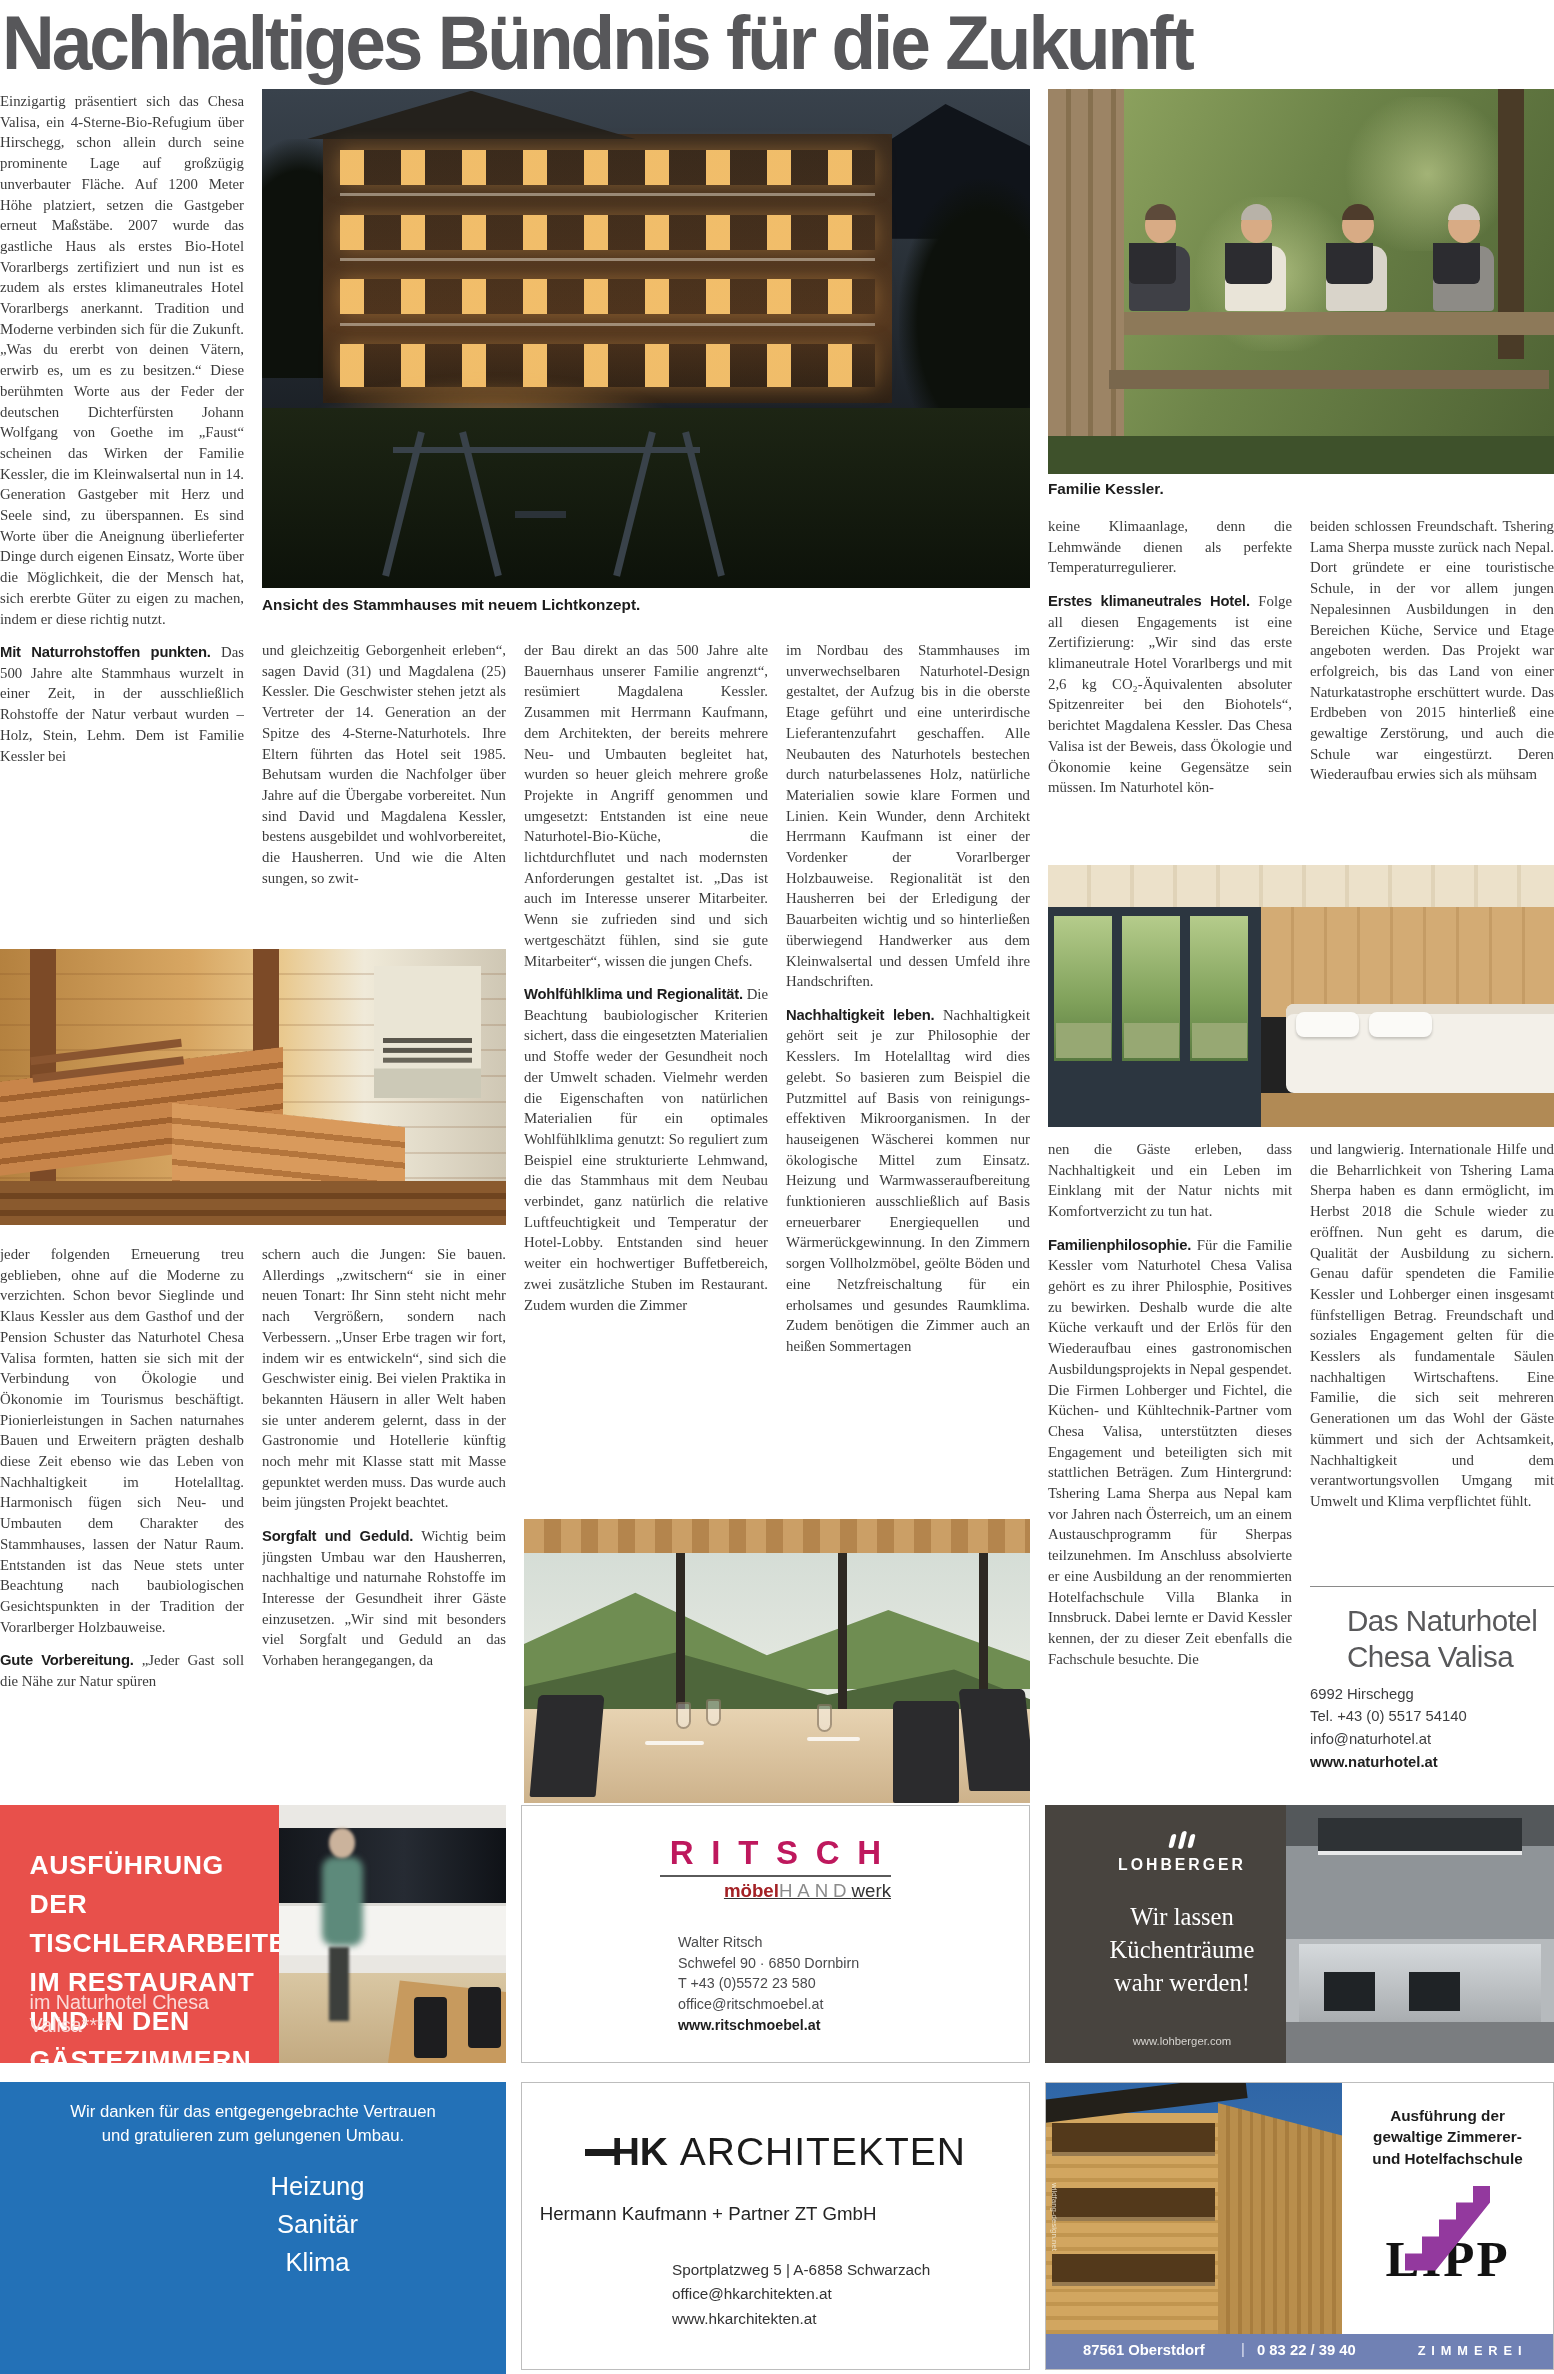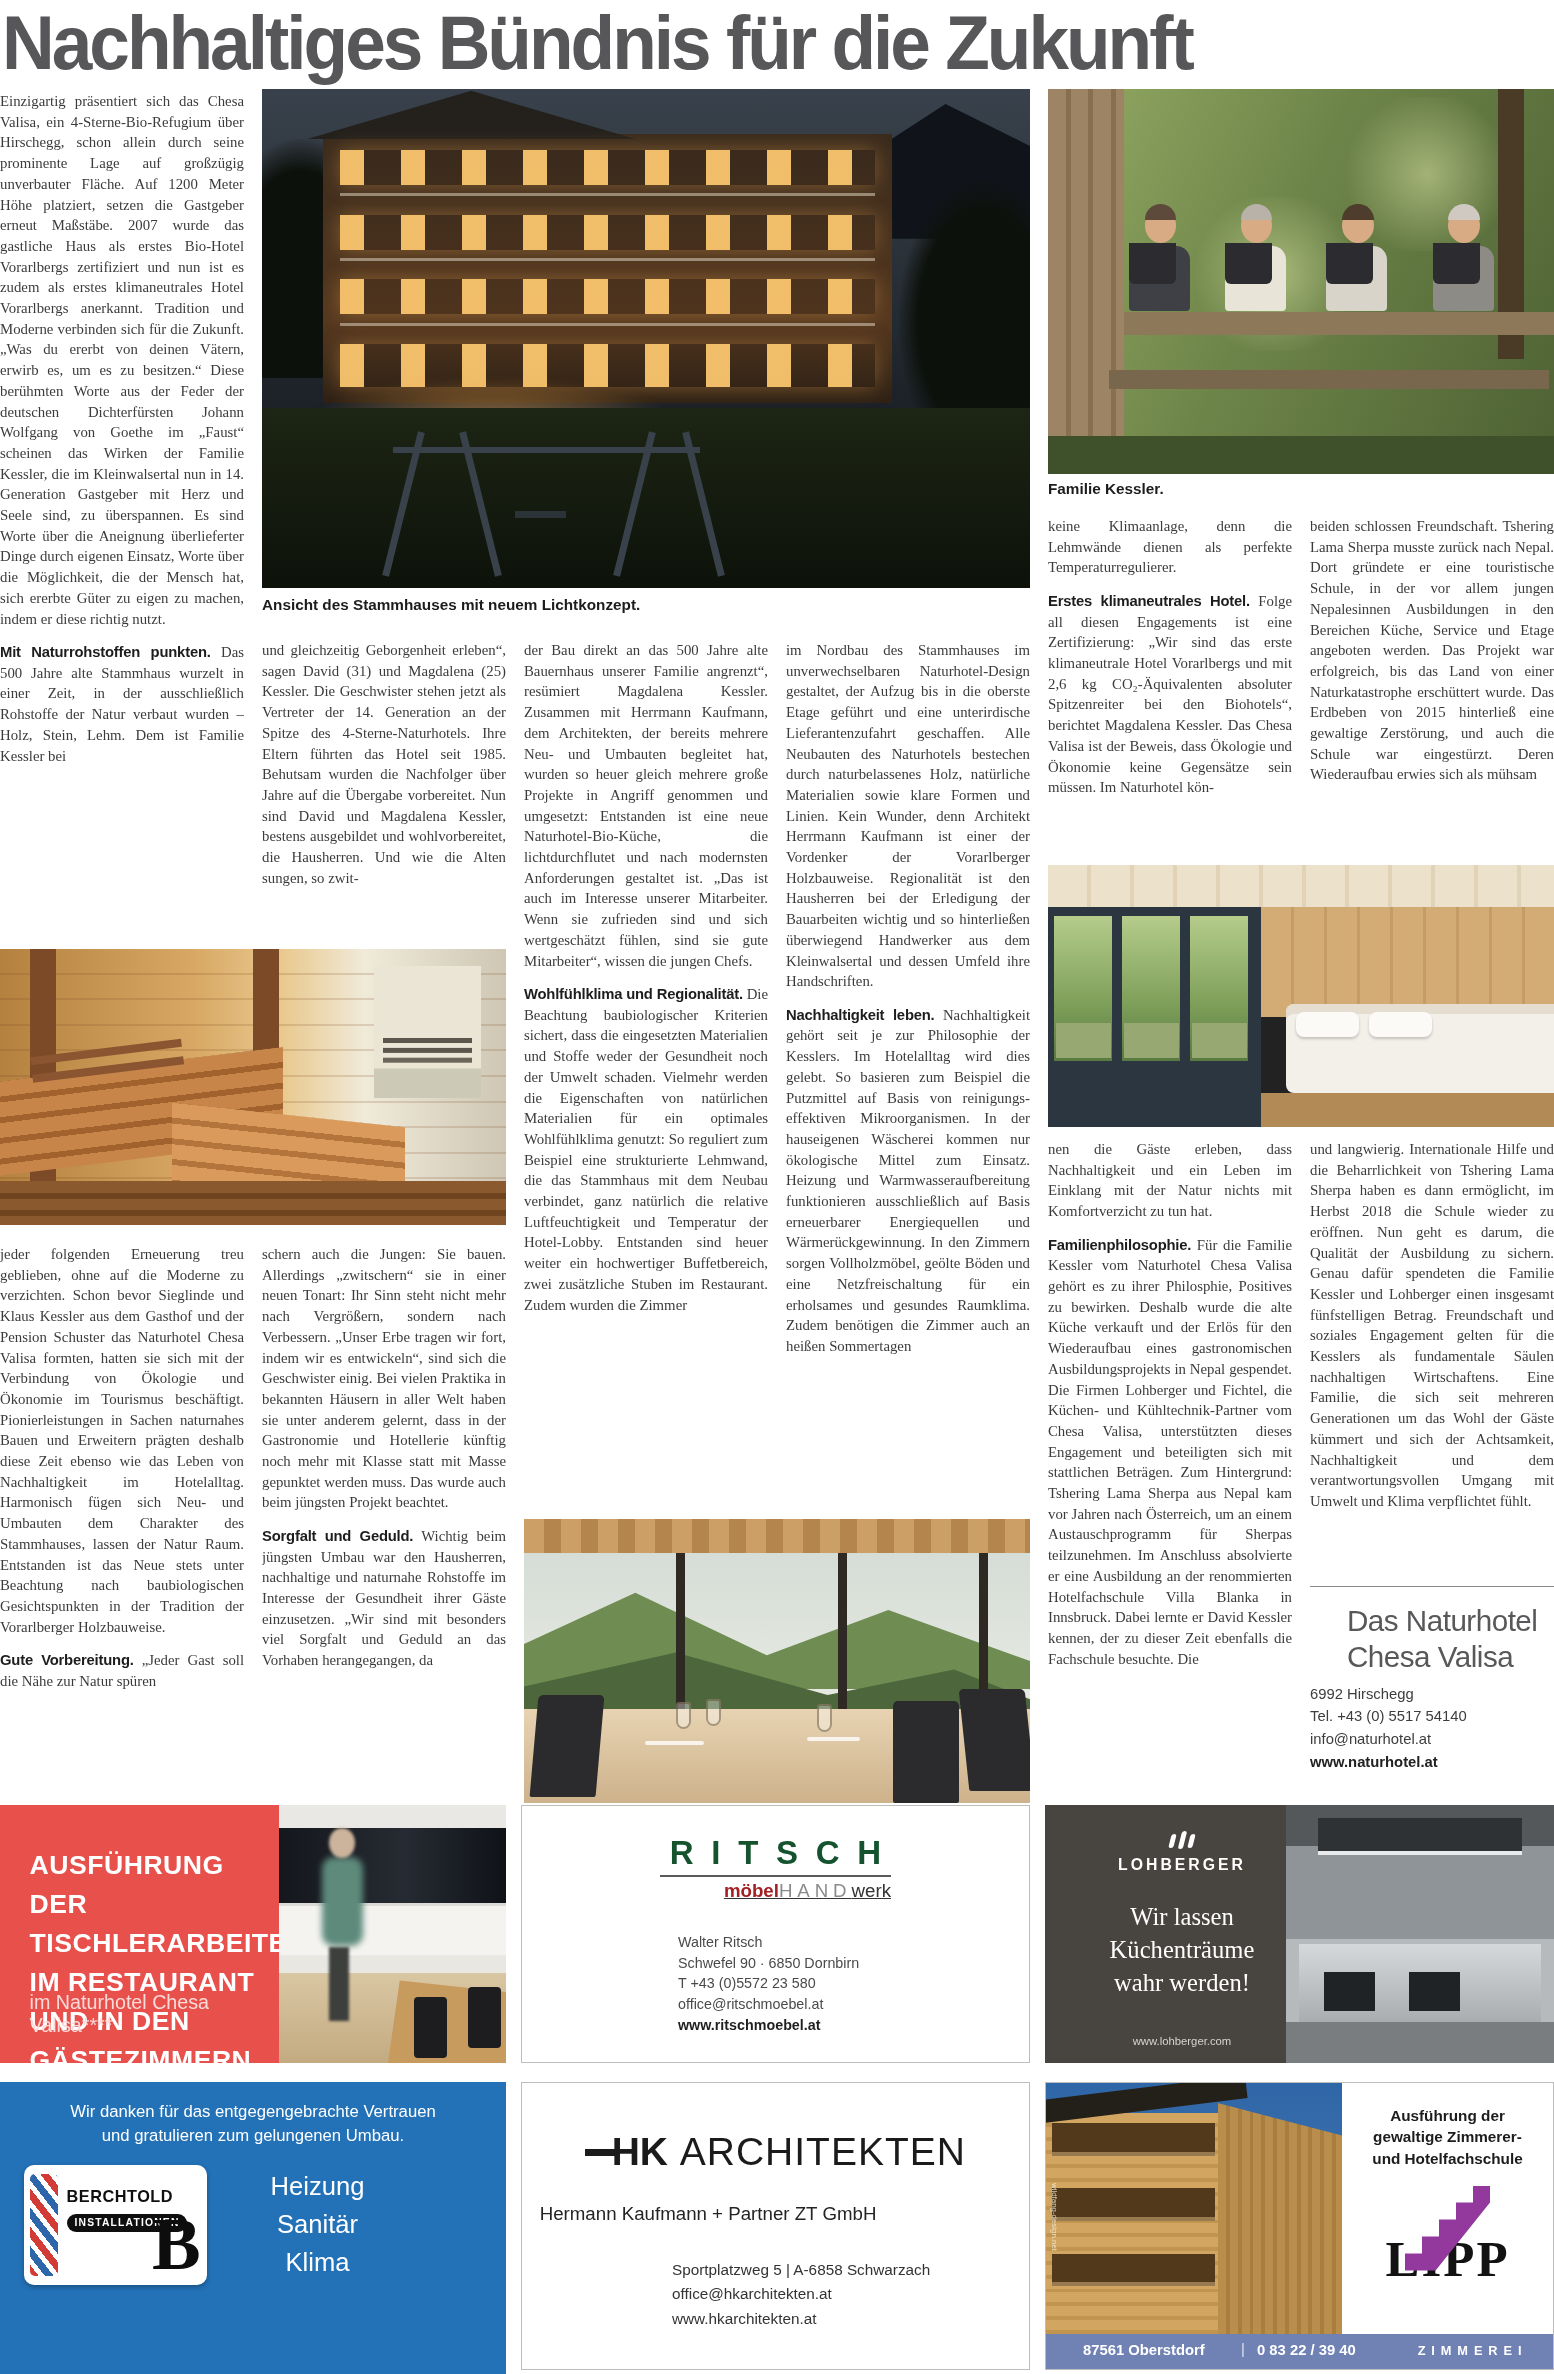--- a/index.html
+++ b/index.html
@@ -362,21 +362,21 @@
       <div class="k1-chair" style="right:26%;bottom:2%;"></div>
       <div class="k1-chair" style="right:2%;bottom:6%;"></div>
       <div class="k1-torso"></div>
       <div class="k1-head"></div>
       <div class="k1-legs"></div>
     </div>
   </div>
 
   <div class="ad boxed" style="left:521px;top:1805px;width:509px;height:258px;">
     <div class="r-logo">
-      <div class="r-name" style="color:#14532d;">RITSCH</div>
+      <div class="r-name" style="color:#be185d;">RITSCH</div>
       <div class="r-rule"></div>
       <div class="r-sub"><span class="mb" style="color:#a32125;">möbel</span><span class="hd">HAND</span><span>werk</span></div>
     </div>
     <div class="r-contact">
       <div>Walter Ritsch</div>
       <div>Schwefel 90 · 6850 Dornbirn</div>
       <div>T +43 (0)5572 23 580</div>
       <div>office@ritschmoebel.at</div>
       <div class="web">www.ritschmoebel.at</div>
     </div>
@@ -405,28 +405,20 @@
       <div class="lo-oven" style="left:46%;"></div>
       <div class="lo-floor"></div>
     </div>
   </div>
 
   <div class="ad" style="left:0;top:2082px;width:506px;height:341px;background:#2371b7;">
     <div class="be-thanks">
       <div>Wir danken für das entgegengebrachte Vertrauen</div>
       <div>und gratulieren zum gelungenen Umbau.</div>
     </div>
-    <div class="be-box">
-      <div class="be-stripe"></div>
-      <div class="be-text">
-        <div class="be-name">BERCHTOLD</div>
-        <div class="be-inst">INSTALLATIONEN</div>
-      </div>
-      <div class="be-big">B</div>
-    </div>
     <div class="be-serv">
       <div>Heizung</div>
       <div>Sanitär</div>
       <div>Klima</div>
     </div>
     <div class="be-web">www.berchtold.gmbh</div>
   </div>
 
   <div class="ad boxed" style="left:521px;top:2082px;width:509px;height:288px;">
     <div class="hk-logo">

